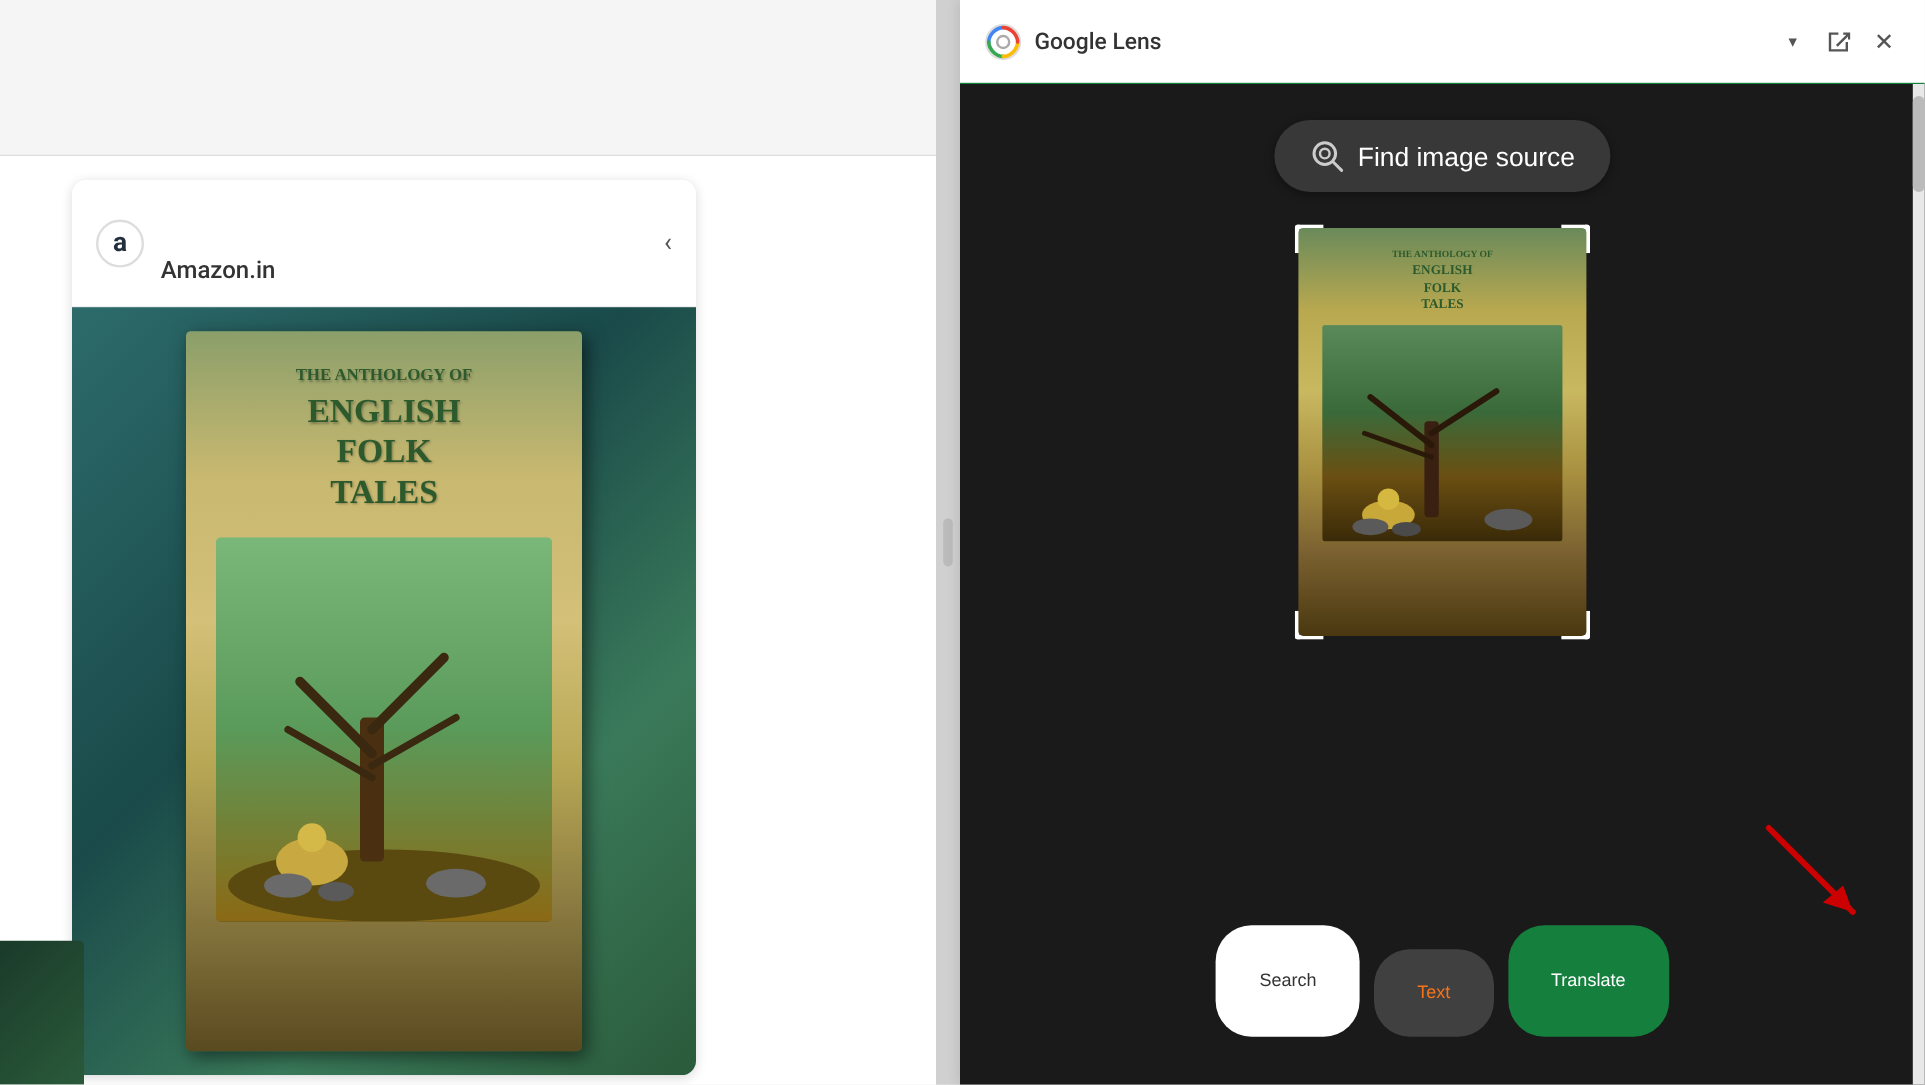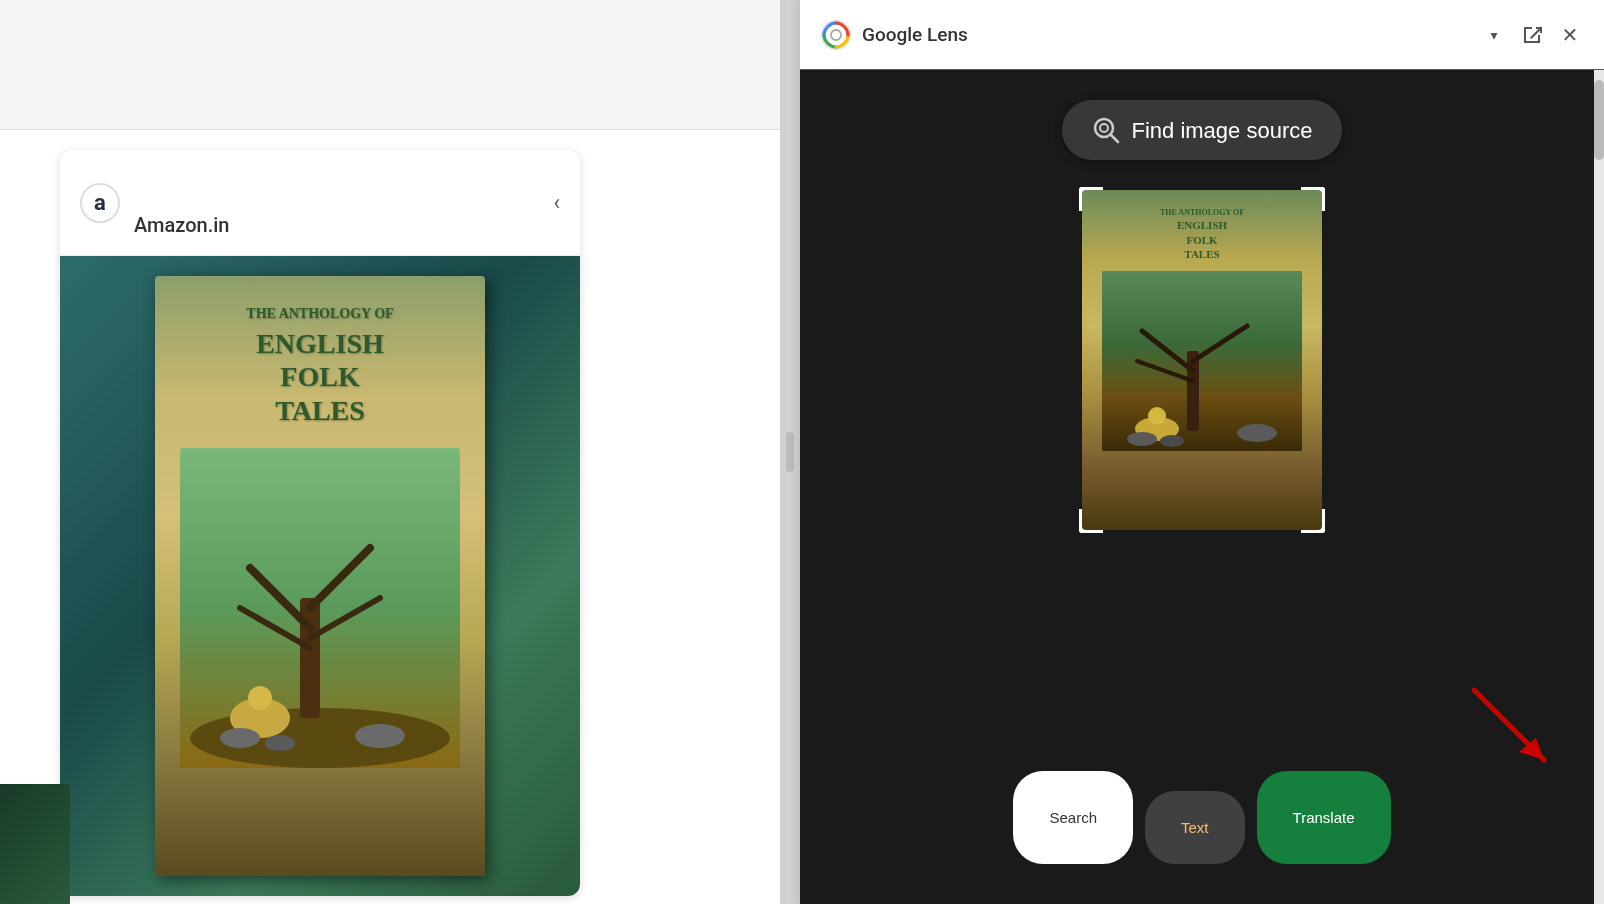--- a/index.html
+++ b/index.html
@@ -381,21 +381,21 @@
       cursor: pointer;
     }
 
     .action-btn-search {
       background: #fff;
       color: #333;
     }
 
     .action-btn-text {
       background: #404040;
-      color: #fdba74;
+      color: #f97316;
       margin-top: 20px;
     }
 
     .action-btn-translate {
       background: #15803d;
       color: #fff;
     }
 
     
     .scrollbar-track {

